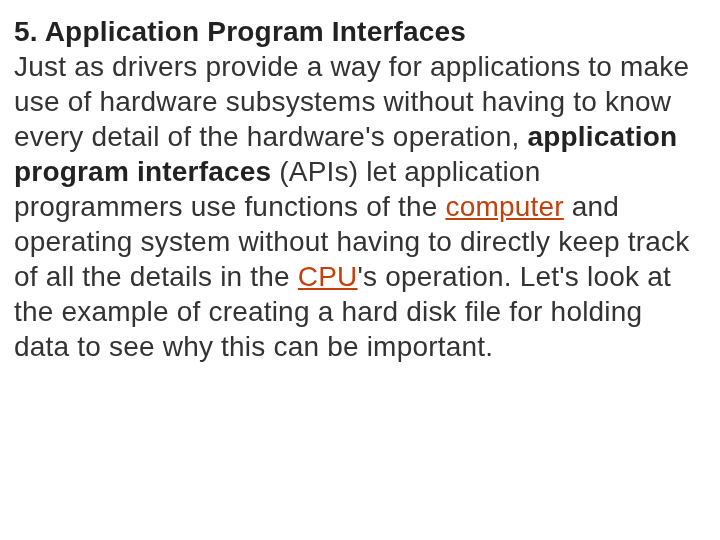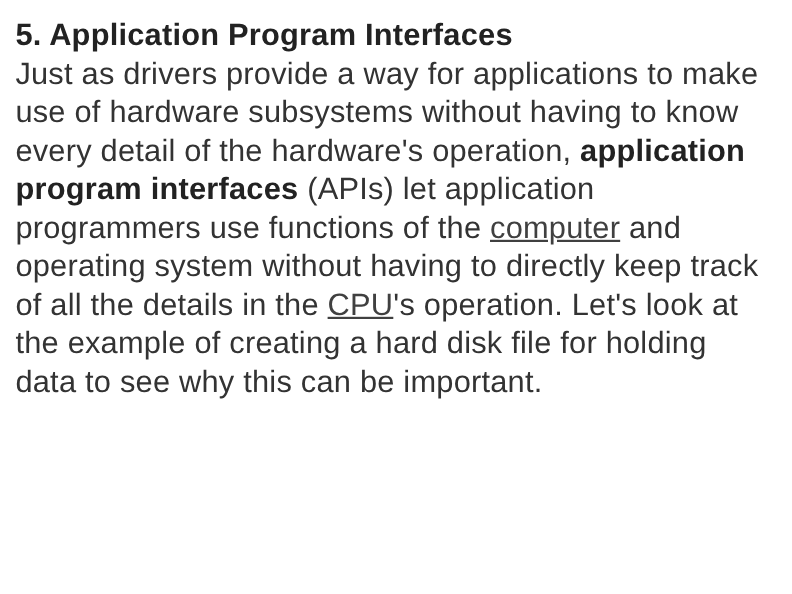--- a/index.html
+++ b/index.html
@@ -19,21 +19,21 @@
     font-size: 28px;
     line-height: 1.25;
     color: #333333;
     letter-spacing: 0.2px;
   }
   .para .bold {
     font-weight: 700;
     color: #222222;
   }
   .para .link {
-    color: #404040;
+    color: #c2410c;
     text-decoration: underline;
     cursor: pointer;
   }
 </style>
 </head>
 <body>
 
 <div class="page">
   <div class="para">
     <span class="bold">5. Application Program Interfaces</span><br>

